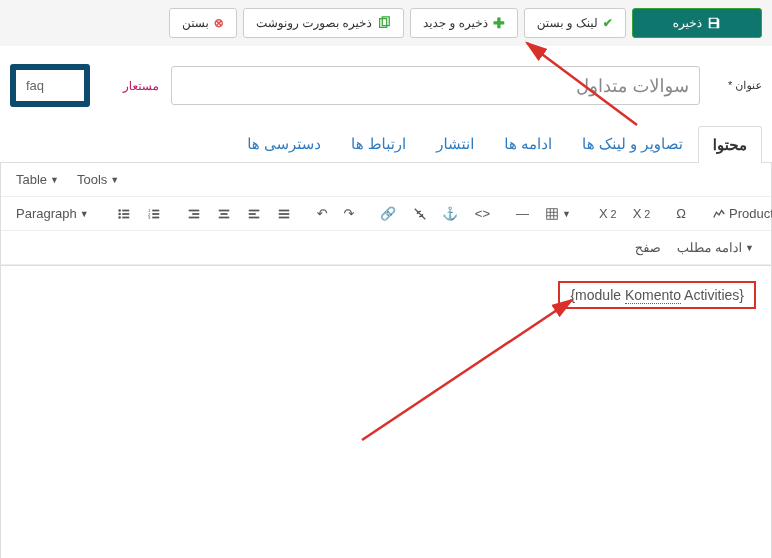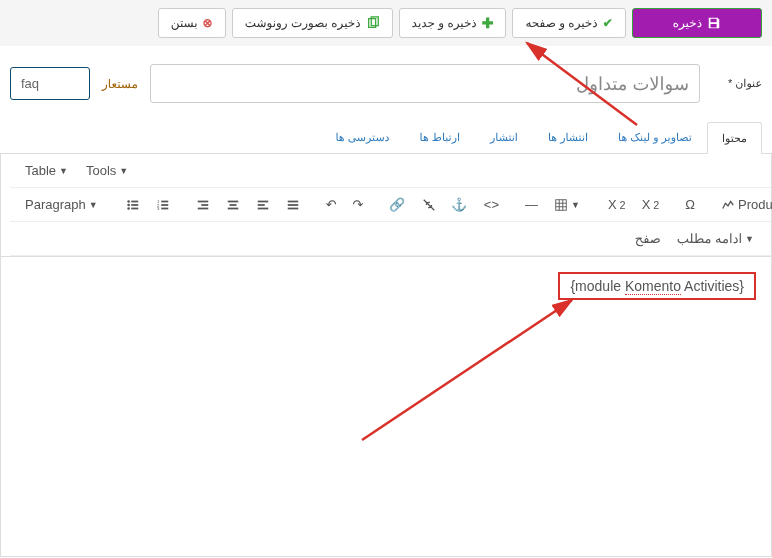--- a/index.html
+++ b/index.html
@@ -1,35 +1,35 @@
 <!DOCTYPE html>
 <html dir="rtl"><head>
 <meta charset="utf-8">
 <style>
 * { box-sizing: border-box; margin: 0; padding: 0; }
 body { font-family: Tahoma, Arial, sans-serif; font-size: 13px; background: #fff; color: #333; width: 772px; height: 558px; overflow: hidden; position: relative; }
 
 .toolbar { background: #f5f5f5; padding: 8px 10px; display: flex; gap: 6px; justify-content: flex-start; direction: rtl; }
 .btn { border: 1px solid #ccc; background: #fff; padding: 6px 12px; border-radius: 3px; cursor: pointer; display: inline-flex; align-items: center; gap: 5px; font-size: 12px; color: #333; }
-.btn-primary { background: #a21caf; color: #fff; border-color: #36a236; padding: 6px 40px; }
+.btn-primary { background: #0f766e; color: #fff; border-color: #36a236; padding: 6px 40px; }
 .ico-check { color: #3fa93f; font-weight: bold; }
 .ico-plus { color: #3fa93f; font-weight: bold; font-size: 14px; }
 .ico-close { color: #d9534f; font-weight: bold; }
 
 .form-row { display: flex; align-items: center; padding: 18px 10px 10px; gap: 12px; direction: rtl; }
 .form-label { color: #333; font-size: 11px; width: 50px; text-align: right; }
 .title-input { flex: 1; border: 1px solid #ccc; border-radius: 3px; padding: 8px 10px; font-size: 18px; color: #888; direction: rtl; }
-.alias-label { color: #a16207; font-size: 12px; }
-.alias-input { border: 1px solid #0c4a6e; border-radius: 3px; padding: 8px 10px; width: 80px; font-size: 13px; direction: ltr; text-align: left; color: #666; }
+.alias-label { color: #be185d; font-size: 12px; margin-left: 21px; }
+.alias-input { border: 6px solid #0c4a6e; border-radius: 3px; padding: 8px 10px; width: 80px; font-size: 13px; direction: ltr; text-align: left; color: #666; }
 
 .tabs { display: flex; border-bottom: 1px solid #ddd; padding: 0 10px; margin-top: 8px; direction: rtl; gap: 0; }
-.tab { padding: 9px 14px; color: #2f7bbf; cursor: pointer; font-size: 11px; border: 1px solid transparent; border-bottom: none; }
-.tab.active { color: #333; border-color: #ddd; background: #fff; border-radius: 3px 3px 0 0; position: relative; top: 1px; }
-
-.editor-toolbar { border: 1px solid #ddd; border-top: none; direction: ltr; padding-left: 9px; }
+.tab { padding: 9px 14px; color: #2f7bbf; cursor: pointer; font-size: 15px; border: 1px solid transparent; border-bottom: none; }
+.tab.active { color: #333; border-color: #ddd; background: #fff; border-radius: 3px 3px 0 0; position: relative; top: 1px; font-weight: bold; }
+
+.editor-toolbar { border: 1px solid #ddd; border-top: none; direction: ltr; }
 .editor-row { display: flex; align-items: center; padding: 5px 8px; border-bottom: 1px solid #eee; gap: 2px; }
 .editor-btn { background: none; border: none; padding: 4px 7px; cursor: pointer; color: #555; font-size: 13px; border-radius: 2px; display: inline-flex; align-items: center; gap: 3px; }
 .caret { font-size: 9px; margin-right: 2px; }
 .sep { width: 1px; height: 20px; background: #ddd; margin: 0 4px; }
 
 .editor-content { border: 1px solid #ddd; border-top: none; min-height: 300px; padding: 15px; direction: rtl; position: relative; }
 .module-tag { border: 2px solid #d9302a; padding: 4px 10px; display: inline-block; font-size: 14px; color: #555; direction: ltr; }
 .underline-red { border-bottom: 1px dotted #d9302a; }
 
 .annotation { position: absolute; pointer-events: none; }
@@ -45,21 +45,21 @@
   <button class="btn btn-primary">
     <span>
       <svg class="icon-svg" viewBox="0 0 16 16" fill="#fff">
           <path d="M2 2h10l2 2v10H2V2zm2 1v4h7V3H4zm7 10v-4H4v4h7z"></path>
         </svg>
     </span>
     <span>ذخیره</span>
   </button>
   <button class="btn">
     <span class="ico-check">✔</span>
-    <span>ذخیره و صفحه</span>
+    <span>لینک و بستن</span>
   </button>
   <button class="btn">
     <span class="ico-plus">✚</span>
     <span>ذخیره و جدید</span>
   </button>
   <button class="btn">
     <span>
       <svg class="icon-svg" viewBox="0 0 16 16" fill="none" stroke="#3fa93f" stroke-width="1.5">
           <rect x="3" y="3" width="8" height="10"></rect>
           <rect x="6" y="1" width="8" height="10"></rect>
@@ -76,21 +76,21 @@
 <div class="form-row">
   <span class="form-label">عنوان *</span>
   <input class="title-input" value="سوالات متداول" style="">
   <span class="alias-label">مستعار</span>
   <input class="alias-input" value="faq" style="">
 </div>
 
 <div class="tabs">
   <div class="tab active">محتوا</div>
   <div class="tab">تصاویر و لینک ها</div>
-  <div class="tab">انتشار ها</div>
+  <div class="tab">ادامه ها</div>
   <div class="tab">انتشار</div>
   <div class="tab">ارتباط ها</div>
   <div class="tab">دسترسی ها</div>
 </div>
 
 <div class="editor-toolbar">
   <div class="editor-row">
     <button class="editor-btn">
         <span>Table</span>
         <span class="caret">▼</span>

